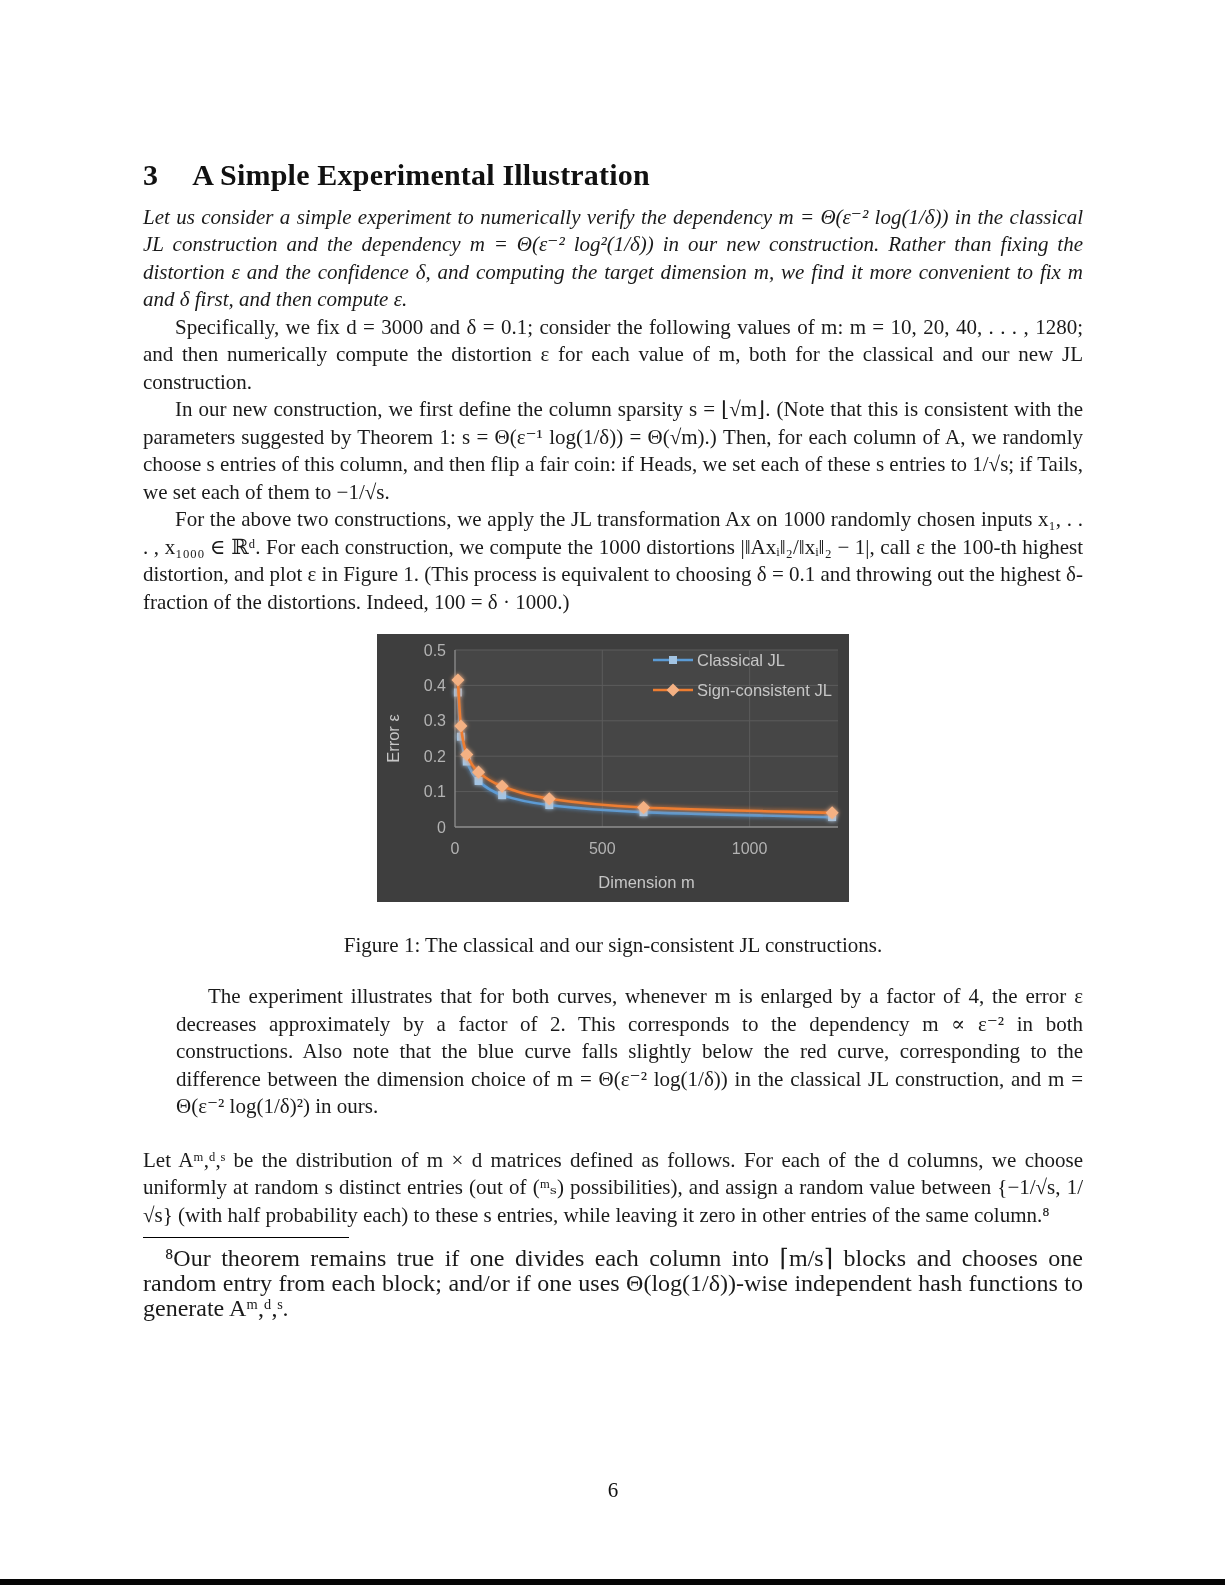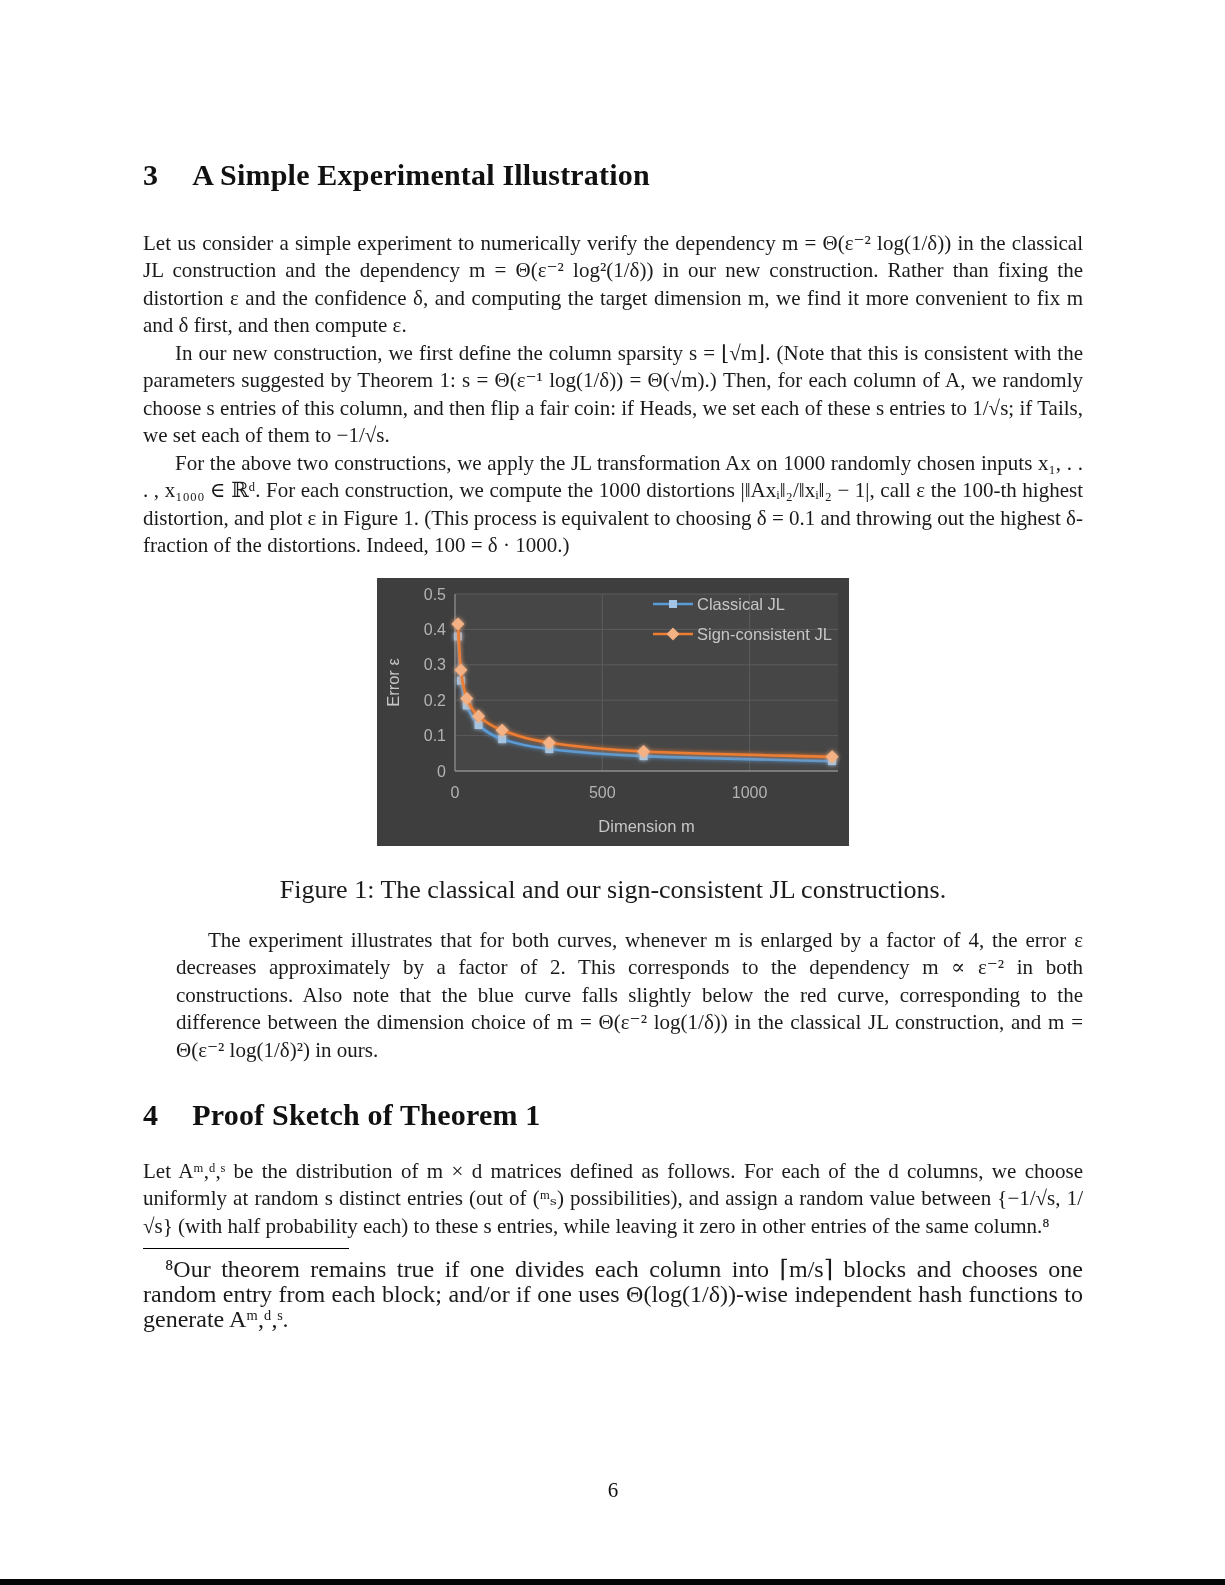--- a/index.html
+++ b/index.html
@@ -15,28 +15,28 @@
     letter-spacing:0.2px;
   }
   h2.sec3{margin-top:158px;}
   h2.sec4{margin-top:34px;}
   .secnum{display:inline-block;margin-right:34px;}
   p.body{
     font-size:21px;line-height:27.5px;margin:0;text-align:justify;
     text-indent:32px;
   }
   p.noindent{text-indent:0;}
-  p.first{margin-top:38px;}
+  p.first{margin-top:12px;font-style:italic;}
   p.afterfig{margin-top:24px;margin-left:33px;}
   p.p7{margin-top:26px;}
   figure{margin:0;padding:0;}
   .figure-block{margin-top:18px;}
   .chart-mount{width:472px;margin:0 auto;line-height:0;}
   figcaption{
-    font-size:26px;line-height:27px;text-align:center;margin-top:30px;
+    font-size:21px;line-height:27px;text-align:center;margin-top:30px;
   }
   .footnote{margin-top:8px;}
   .fnrule{width:206px;border-top:1.6px solid #000;height:0;}
   .footnote p{
     font-size:24px;line-height:25px;margin:8px 0 0 0;text-align:justify;
     text-indent:22px;
   }
   .pagenum{
     position:absolute;left:143px;width:940px;top:1478px;text-align:center;
     font-size:21px;color:#111;
@@ -49,20 +49,21 @@
 <body>
 
 <div class="page">
   <div class="content">
 
     <h2 class="section sec3">
       <span class="secnum">3</span><span>A Simple Experimental Illustration</span>
     </h2>
 
     <p class="body noindent first">Let us consider a simple experiment to numerically verify the dependency m = Θ(ε⁻² log(1/δ)) in the classical JL construction and the dependency m = Θ(ε⁻² log²(1/δ)) in our new construction. Rather than fixing the distortion ε and the confidence δ, and computing the target dimension m, we find it more convenient to fix m and δ first, and then compute ε.</p>
+    <p class="body">Specifically, we fix d = 3000 and δ = 0.1; consider the following values of m: m = 10, 20, 40, . . . , 1280; and then numerically compute the distortion ε for each value of m, both for the classical and our new JL construction.</p>
     <p class="body">In our new construction, we first define the column sparsity s = ⌊√m⌋. (Note that this is consistent with the parameters suggested by Theorem 1: s = Θ(ε⁻¹ log(1/δ)) = Θ(√m).) Then, for each column of A, we randomly choose s entries of this column, and then flip a fair coin: if Heads, we set each of these s entries to 1/√s; if Tails, we set each of them to −1/√s.</p>
     <p class="body">For the above two constructions, we apply the JL transformation Ax on 1000 randomly chosen inputs x₁, . . . , x₁₀₀₀ ∈ ℝᵈ. For each construction, we compute the 1000 distortions |‖Axᵢ‖₂/‖xᵢ‖₂ − 1|, call ε the 100-th highest distortion, and plot ε in Figure 1. (This process is equivalent to choosing δ = 0.1 and throwing out the highest δ-fraction of the distortions. Indeed, 100 = δ · 1000.)</p>
 
     <figure class="figure-block">
       <div class="chart-mount"><svg width="472" height="268" viewBox="0 0 472 268">
             <rect x="0" y="0" width="472" height="268" fill="#3e3e3e"></rect>
             <rect x="78" y="16" width="383" height="177" fill="#464646"></rect>
             <defs>
               <filter id="glow0" x="-60%" y="-60%" width="220%" height="220%">
                 <feGaussianBlur in="SourceGraphic" stdDeviation="2.2" result="b"></feGaussianBlur>
@@ -130,23 +131,20 @@
               <line x1="276" x2="316" y1="56" y2="56" stroke="#ed7d31" stroke-width="2.6"></line>
               <rect x="291.4" y="51.4" width="9.2" height="9.2" fill="#f4b183" transform="rotate(45 296 56)"></rect>
               <text fill="#c6c6c6" font-size="16.5" font-family="'Liberation Sans','DejaVu Sans',sans-serif" x="320" y="61.5">Sign-consistent JL</text>
             </g>
           </svg></div>
       <figcaption>Figure 1: The classical and our sign-consistent JL constructions.</figcaption>
     </figure>
 
     <p class="body afterfig">The experiment illustrates that for both curves, whenever m is enlarged by a factor of 4, the error ε decreases approximately by a factor of 2. This corresponds to the dependency m ∝ ε⁻² in both constructions. Also note that the blue curve falls slightly below the red curve, corresponding to the difference between the dimension choice of m = Θ(ε⁻² log(1/δ)) in the classical JL construction, and m = Θ(ε⁻² log(1/δ)²) in ours.</p>
 
-    <h2 class="section sec4">
-      <span class="secnum">4</span><span>Proof Sketch of Theorem 1</span>
-    </h2>
 
     <p class="body noindent p7">Let Aᵐ,ᵈ,ˢ be the distribution of m × d matrices defined as follows. For each of the d columns, we choose uniformly at random s distinct entries (out of (ᵐₛ) possibilities), and assign a random value between {−1/√s, 1/√s} (with half probability each) to these s entries, while leaving it zero in other entries of the same column.⁸</p>
 
     <div class="footnote">
       <div class="fnrule"></div>
       <p>⁸Our theorem remains true if one divides each column into ⌈m/s⌉ blocks and chooses one random entry from each block; and/or if one uses Θ(log(1/δ))-wise independent hash functions to generate Aᵐ,ᵈ,ˢ.</p>
     </div>
   </div>
 
   <div class="pagenum">6</div>

